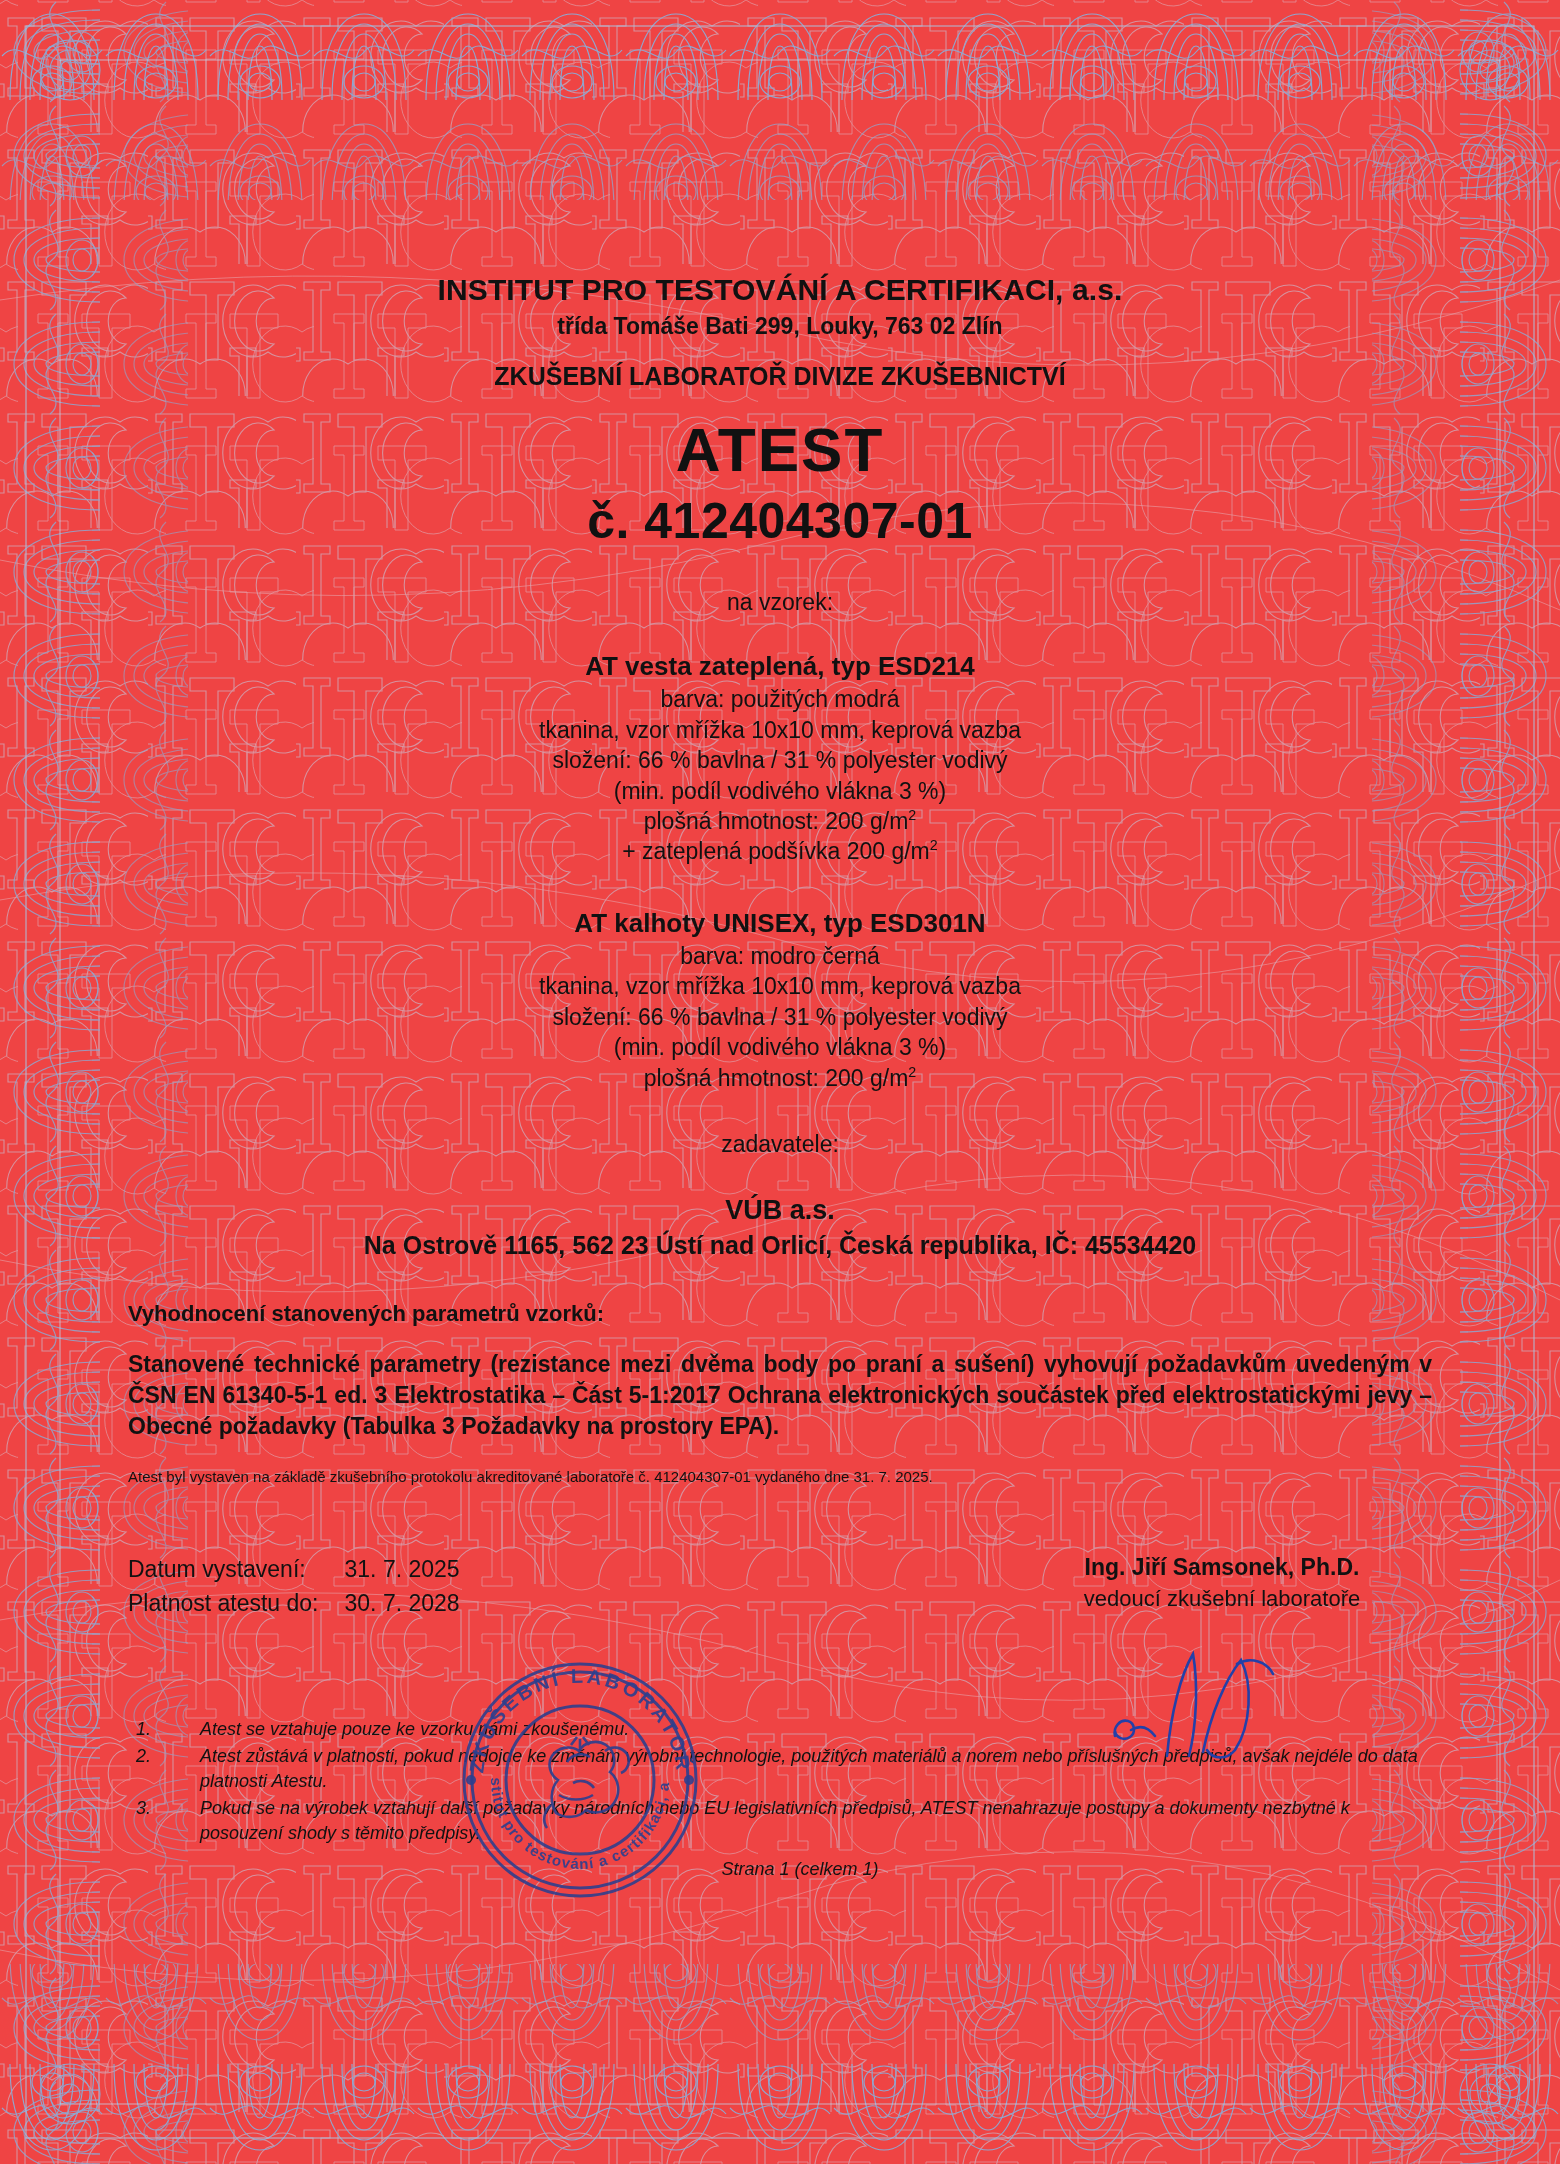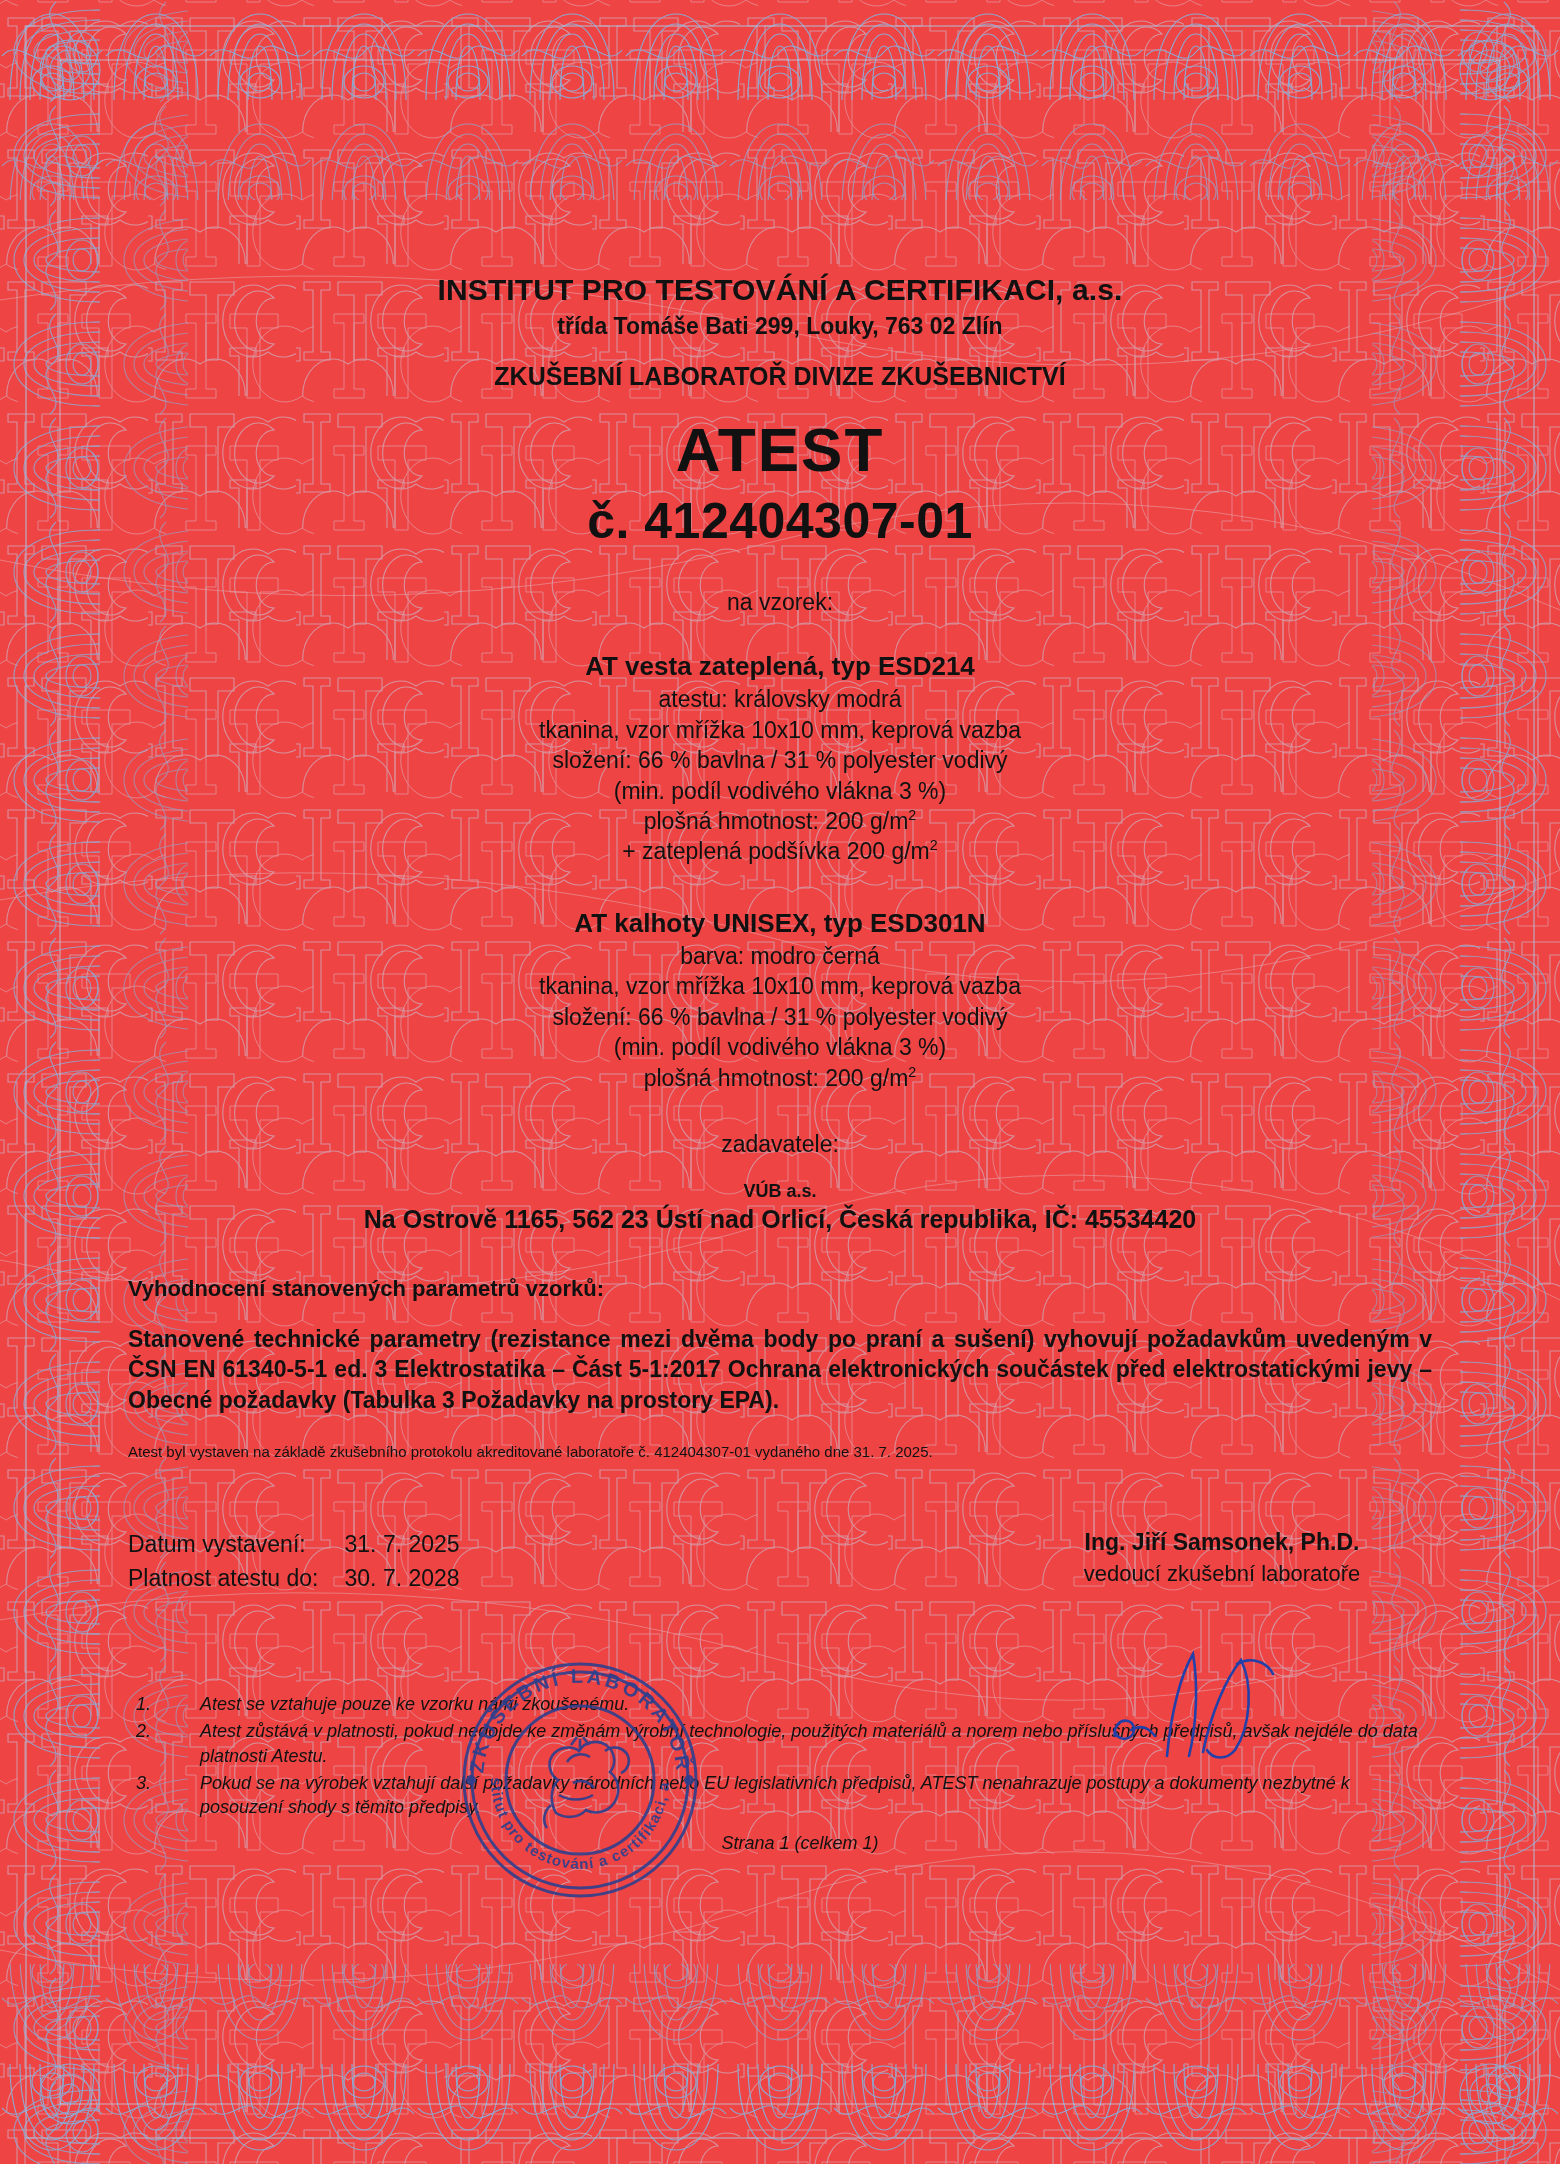--- a/index.html
+++ b/index.html
@@ -120,23 +120,23 @@
     font-size: 0.62em;
     vertical-align: super;
     line-height: 0;
   }
 
   .client-label {
     font-size: 23px;
     margin: 38px 0 0 0;
   }
   .client-name {
-    font-size: 18px;
-    font-weight: bold;
-    margin: 22px 0 0 0;
+    font-size: 27px;
+    font-weight: bold;
+    margin: 36px 0 0 0;
     line-height: 1.25;
   }
   .client-addr {
     font-size: 25px;
     font-weight: bold;
     margin: 2px 0 0 0;
     line-height: 1.25;
   }
 
   .eval-head {
@@ -360,21 +360,21 @@
         <p class="atest-word">ATEST</p>
         <p class="atest-num">č. 412404307-01</p>
       </div>
 
       <div class="center">
         <p class="sample-label">na vzorek:</p>
       </div>
 
       <div class="center product">
         <p class="product-title">AT vesta zateplená, typ ESD214</p>
-        <p class="product-line">atestu: královsky modrá</p>
+        <p class="product-line">barva: použitých modrá</p>
         <p class="product-line">tkanina, vzor mřížka 10x10 mm, keprová vazba</p>
         <p class="product-line">složení: 66 % bavlna / 31 % polyester vodivý</p>
         <p class="product-line">(min. podíl vodivého vlákna 3 %)</p>
         <p class="product-line"><span>plošná hmotnost: 200 g/m</span><sup>2</sup></p>
         <p class="product-line"><span>+ zateplená podšívka 200 g/m</span><sup>2</sup></p>
       </div>
 
       <div class="center product second">
         <p class="product-title">AT kalhoty UNISEX, typ ESD301N</p>
         <p class="product-line">barva: modro černá</p>

